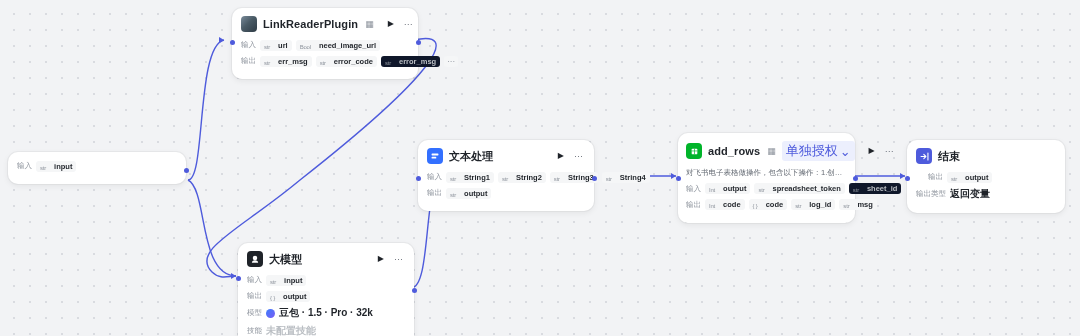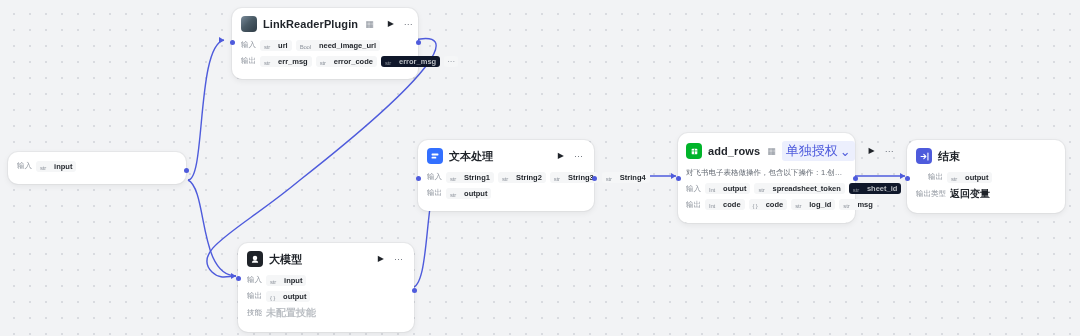--- a/index.html
+++ b/index.html
@@ -260,20 +260,25 @@
       </span>
     </div>
     <div class="io-row">
       <span class="io-label">输出</span>
       <span class="chip">
         <span class="type-tag">{ }</span>
         <span>output</span>
       </span>
     </div>
     <div class="io-row">
+      <span class="io-label">模型</span>
+      <span class="node-icon" style="width:9px;height:9px;border-radius:50%;background:linear-gradient(135deg,#3b7dfb,#7b5cf5);"></span>
+      <span class="plain-val">豆包 · 1.5 · Pro · 32k</span>
+    </div>
+    <div class="io-row">
       <span class="io-label">技能</span>
       <span class="plain-val muted">未配置技能</span>
     </div>
     <span class="port port-left" style="top:33px;"></span>
     <span class="port port-right" style="top:45px;"></span>
   </div>
 
   <div class="node" id="node-textprocess" style="left:418px; top:140px; width:176px;">
     <div class="node-head">
       <span class="node-icon" style="background:#3370ff;">

